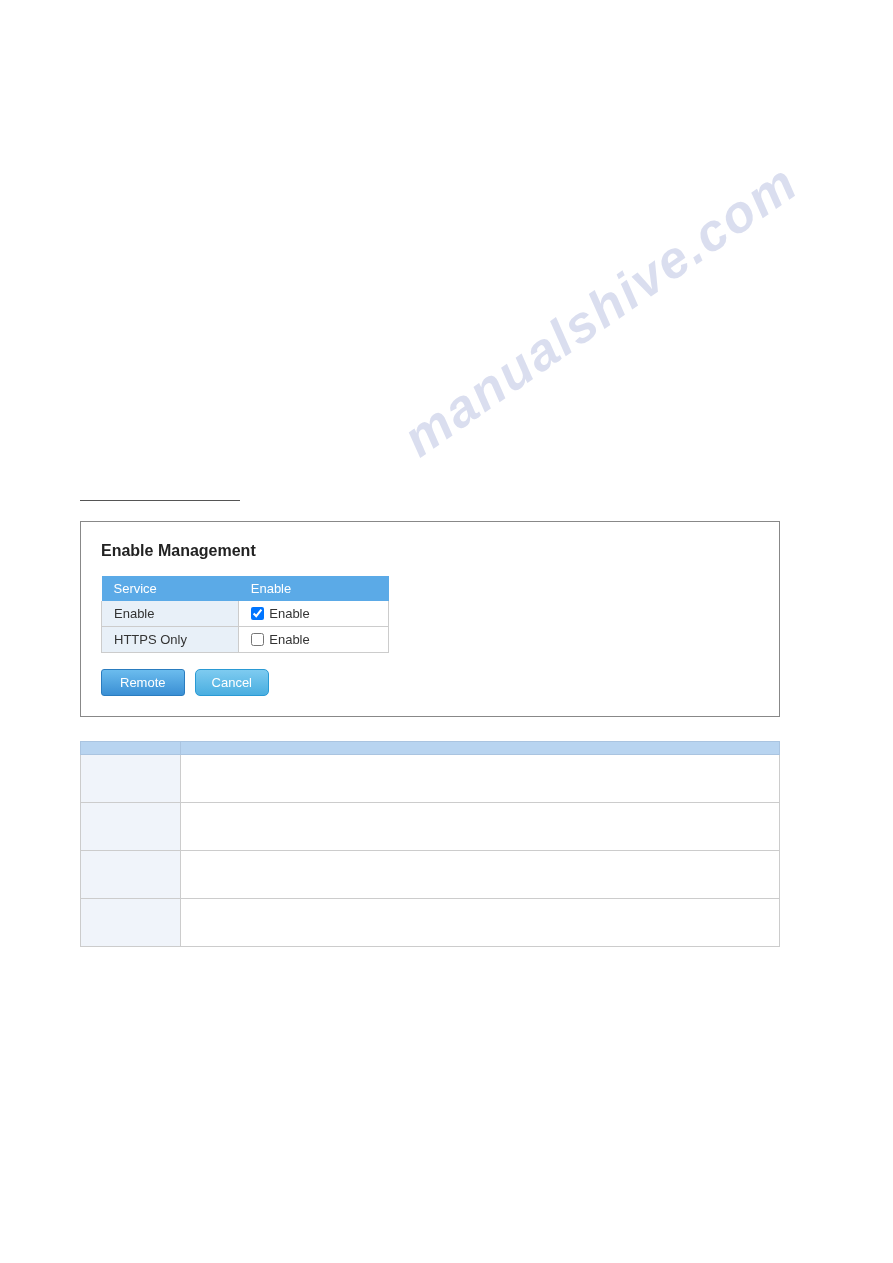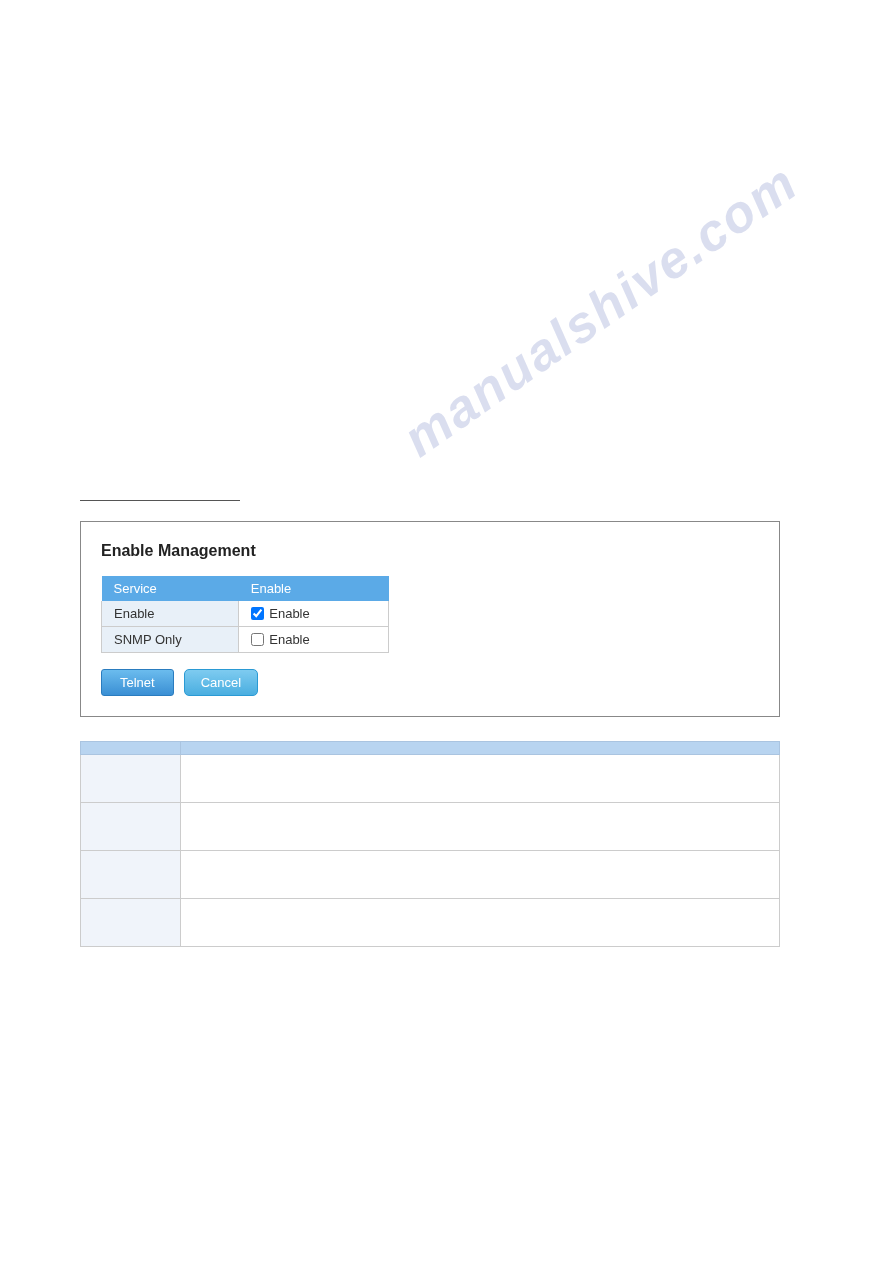--- a/index.html
+++ b/index.html
@@ -198,33 +198,33 @@
       <tr>
             <td>Enable</td>
             <td>
               <label class="checkbox-label">
                 <input type="checkbox" checked="" style="">
                 <span>Enable</span>
               </label>
             </td>
           </tr>
           <tr>
-            <td>SNMP Only</td>
+            <td>HTTPS Only</td>
             <td>
               <label class="checkbox-label">
                 <input type="checkbox" style="">
                 <span>Enable</span>
               </label>
             </td>
           </tr>
         </tbody>
     </table>
 
     <div style="display:flex; gap:6px; margin-top:4px;">
-      <button class="btn-submit">Telnet</button>
+      <button class="btn-submit">Remote</button>
       <button class="btn-cancel">Cancel</button>
     </div>
   </div>
 
   <table class="info-table">
     <thead>
       <tr>
         <th></th>
         <th></th>
       </tr>

